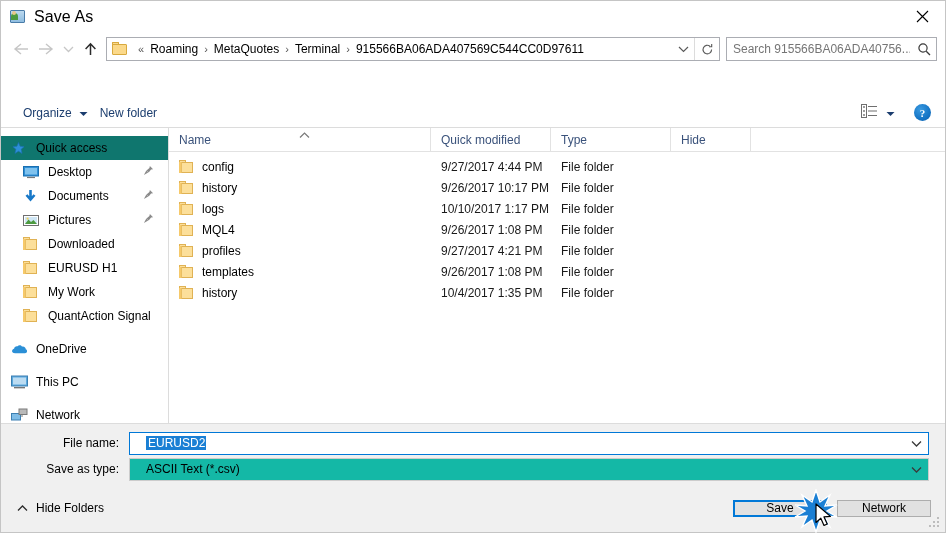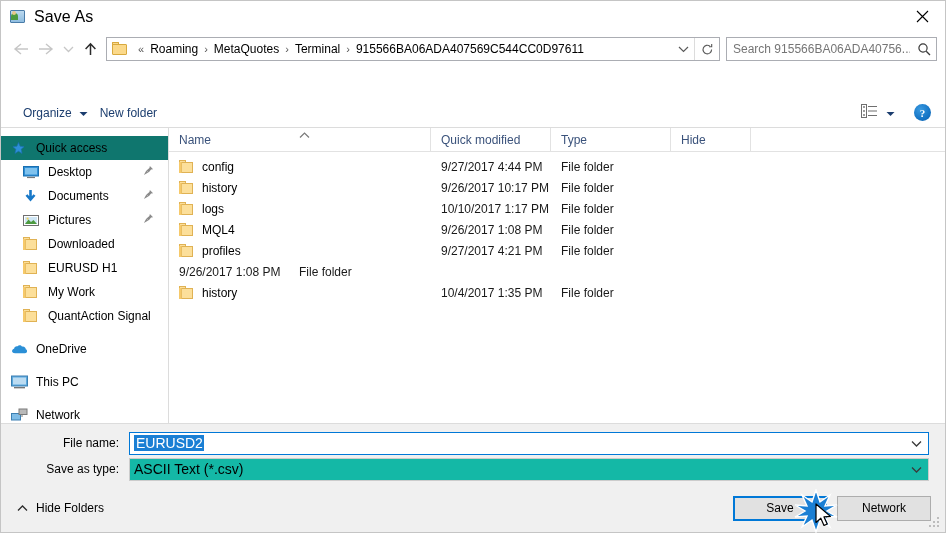--- a/index.html
+++ b/index.html
@@ -407,22 +407,22 @@
   .combo.filename {
     border: 1px solid #0078d7;
     background: #ffffff;
   }
   .combo.filetype {
     border: 1px solid #cccccc;
     background: #14b8a6;
   }
   .combo .cval {
     flex: 1 1 auto;
-    font-size: 14px;
-    padding-left: 4px;
+    font-size: 12px;
+    padding-left: 16px;
     color: #000;
     overflow: hidden;
     white-space: nowrap;
     min-width: 0;
   }
   .combo.filename .cval .sel {
     background: #1a7fd4;
     color: #ffffff;
     padding: 1px 1px 1px 2px;
   }
@@ -448,21 +448,21 @@
     align-items: center;
     font-size: 12px;
     color: #000;
     cursor: default;
     padding: 4px 6px;
   }
   .hidefolders .chev { margin-right: 8px; display: block; }
   .footer-spacer { flex: 1 1 auto; }
   .btn {
     width: 94px;
-    height: 25px;
+    height: 17px;
     font-size: 12px;
     font-family: "Liberation Sans", sans-serif;
     display: flex;
     align-items: center;
     justify-content: center;
     box-sizing: border-box;
     background: #e1e1e1;
     border: 1px solid #adadad;
     cursor: default;
     color: #000;
@@ -847,20 +847,28 @@
                 <span class="fs"></span>
               </span>
             <span>profiles</span>
           </span>
           <span class="cdate">9/27/2017 4:21 PM</span>
           <span class="ctype">File folder</span>
           <span class="csize"></span>
         </div>
 
         <div class="frow">
+          <span class="cname">
+            <span class="folder-ico">
+                <span class="ft"></span>
+                <span class="fb"></span>
+                <span class="fs"></span>
+              </span>
+            <span>templates</span>
+          </span>
           <span class="cdate">9/26/2017 1:08 PM</span>
           <span class="ctype">File folder</span>
           <span class="csize"></span>
         </div>
 
         <div class="frow">
           <span class="cname">
             <span class="folder-ico">
                 <span class="ft"></span>
                 <span class="fb"></span>

